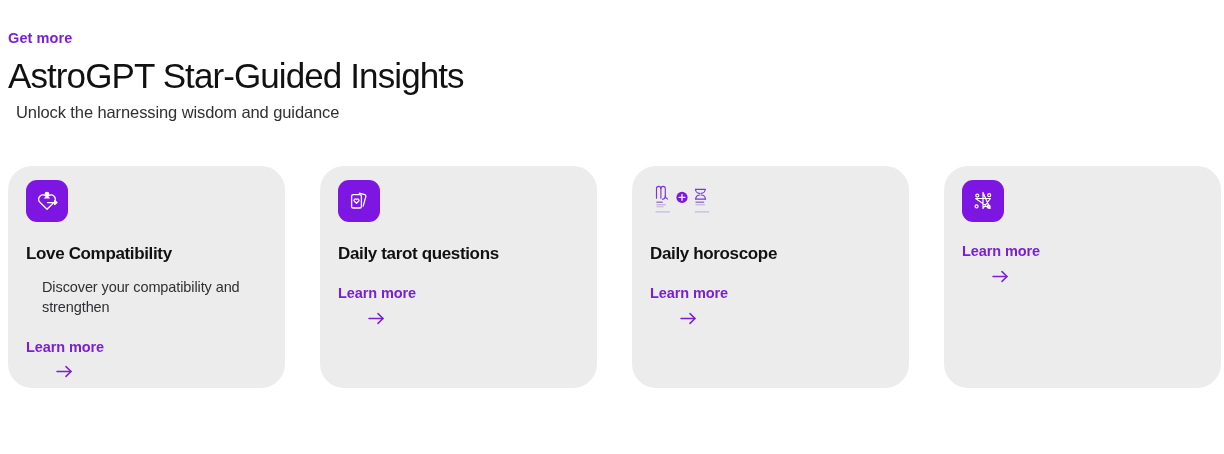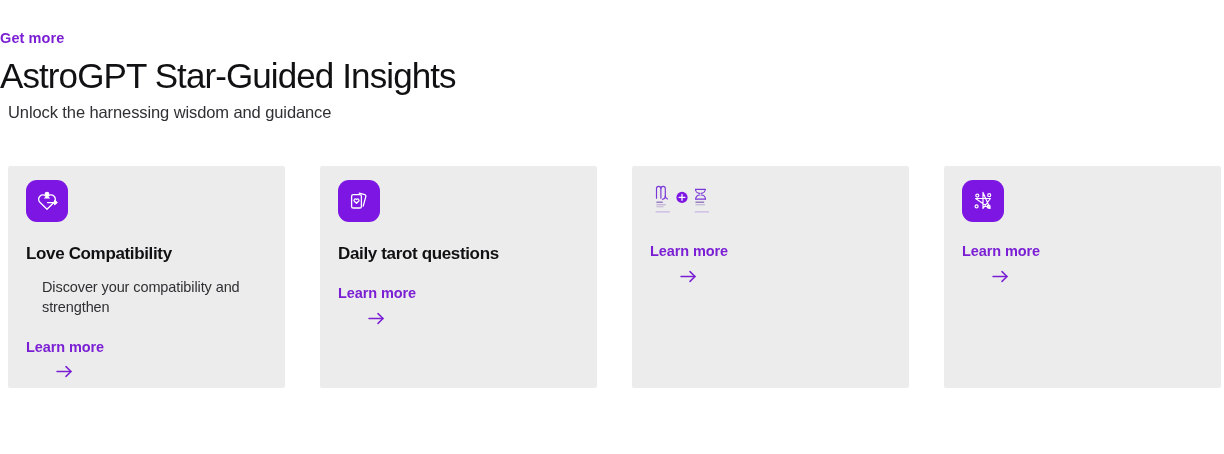--- a/index.html
+++ b/index.html
@@ -13,21 +13,21 @@
     font-family: "Liberation Sans", sans-serif;
     -webkit-font-smoothing: antialiased;
     overflow: hidden;
   }
 
   .page {
     position: relative;
     width: 1128px;
     height: 454px;
     box-sizing: border-box;
-    padding-left: 0;
+    padding-left: 8px;
     padding-right: 6px;
   }
 
   
   .header {
     padding-top: 31px;
   }
   .eyebrow {
     font-size: 14.5px;
     font-weight: 700;
@@ -58,21 +58,21 @@
     position: absolute;
     top: 166px;
     left: 8px;
     display: flex;
     gap: 35px;
   }
   .card {
     width: 277px;
     height: 222px;
     background: #ececec;
-    border-radius: 2px;
+    border-radius: 24px;
     box-sizing: border-box;
     padding: 14px 18px 0 18px;
     display: flex;
     flex-direction: column;
   }
 
   
   .icon-tile {
     width: 42px;
     height: 42px;
@@ -205,20 +205,21 @@
               <path d="M55.4 19.1a4.1 4.1 0 0 0-4.1-4.1"></path>
               <path d="M45.7 19.1a4.1 4.1 0 0 1 4.1-4.1"></path>
             </g>
             <g fill="#9a7ec4">
               <rect x="45.4" y="21.4" width="8.8" height="1.5" rx="0.5"></rect>
               <rect x="45.4" y="24.3" width="9.6" height="1" rx="0.4" opacity="0.6"></rect>
             </g>
             <rect x="44.6" y="31.3" width="14.6" height="1.1" rx="0.55" fill="#c9b6e4"></rect>
           </svg>
         </div>
+      <div class="card-title">Daily horoscope</div>
       <a class="learn-more">
         <span>Learn more</span>
         <svg class="arrow" width="17" height="13" viewBox="0 0 17 13" fill="none" stroke="#7b1fd4" stroke-width="1.5" stroke-linecap="round" stroke-linejoin="round">
           <path d="M1 6.5h14"></path>
             <path d="M10 1.6l5 4.9-5 4.9"></path>
         </svg>
       </a>
     </div>
 
     <div class="card">

